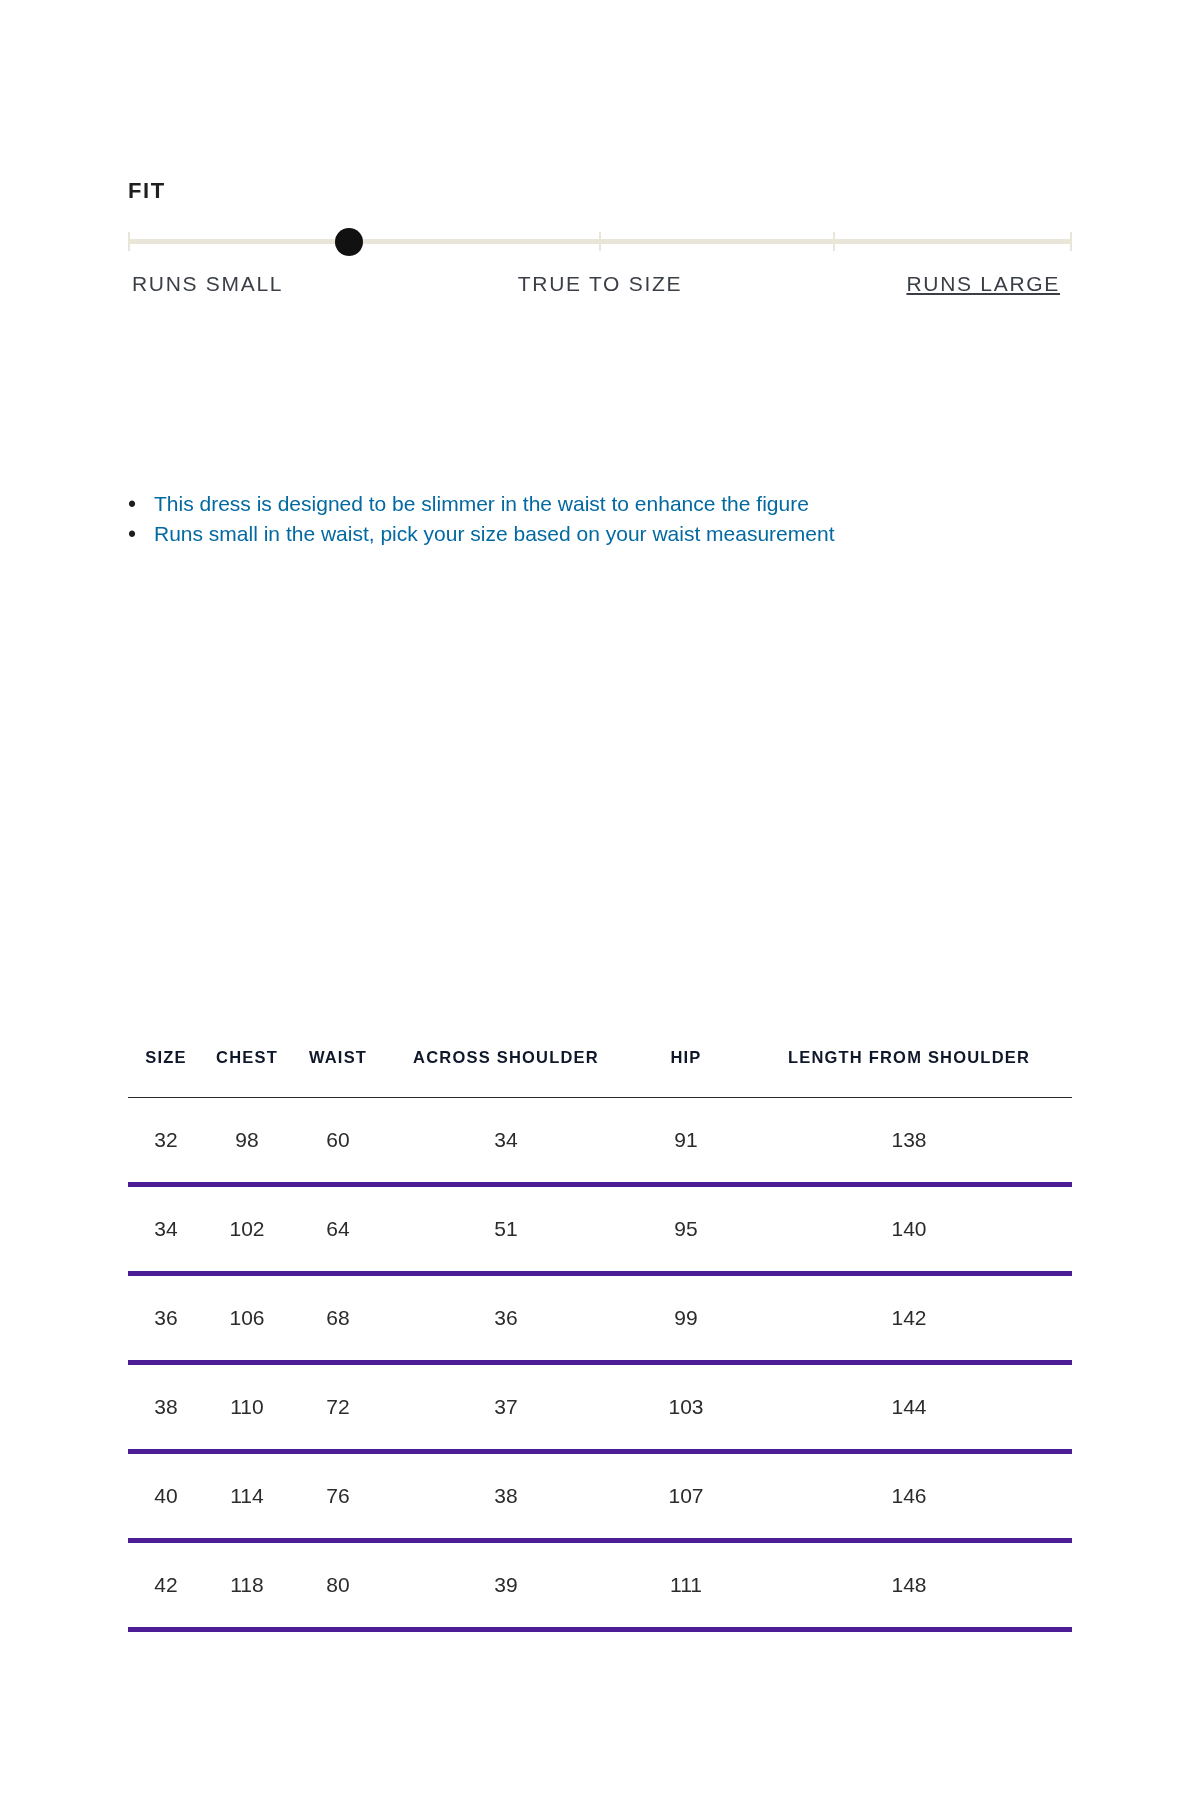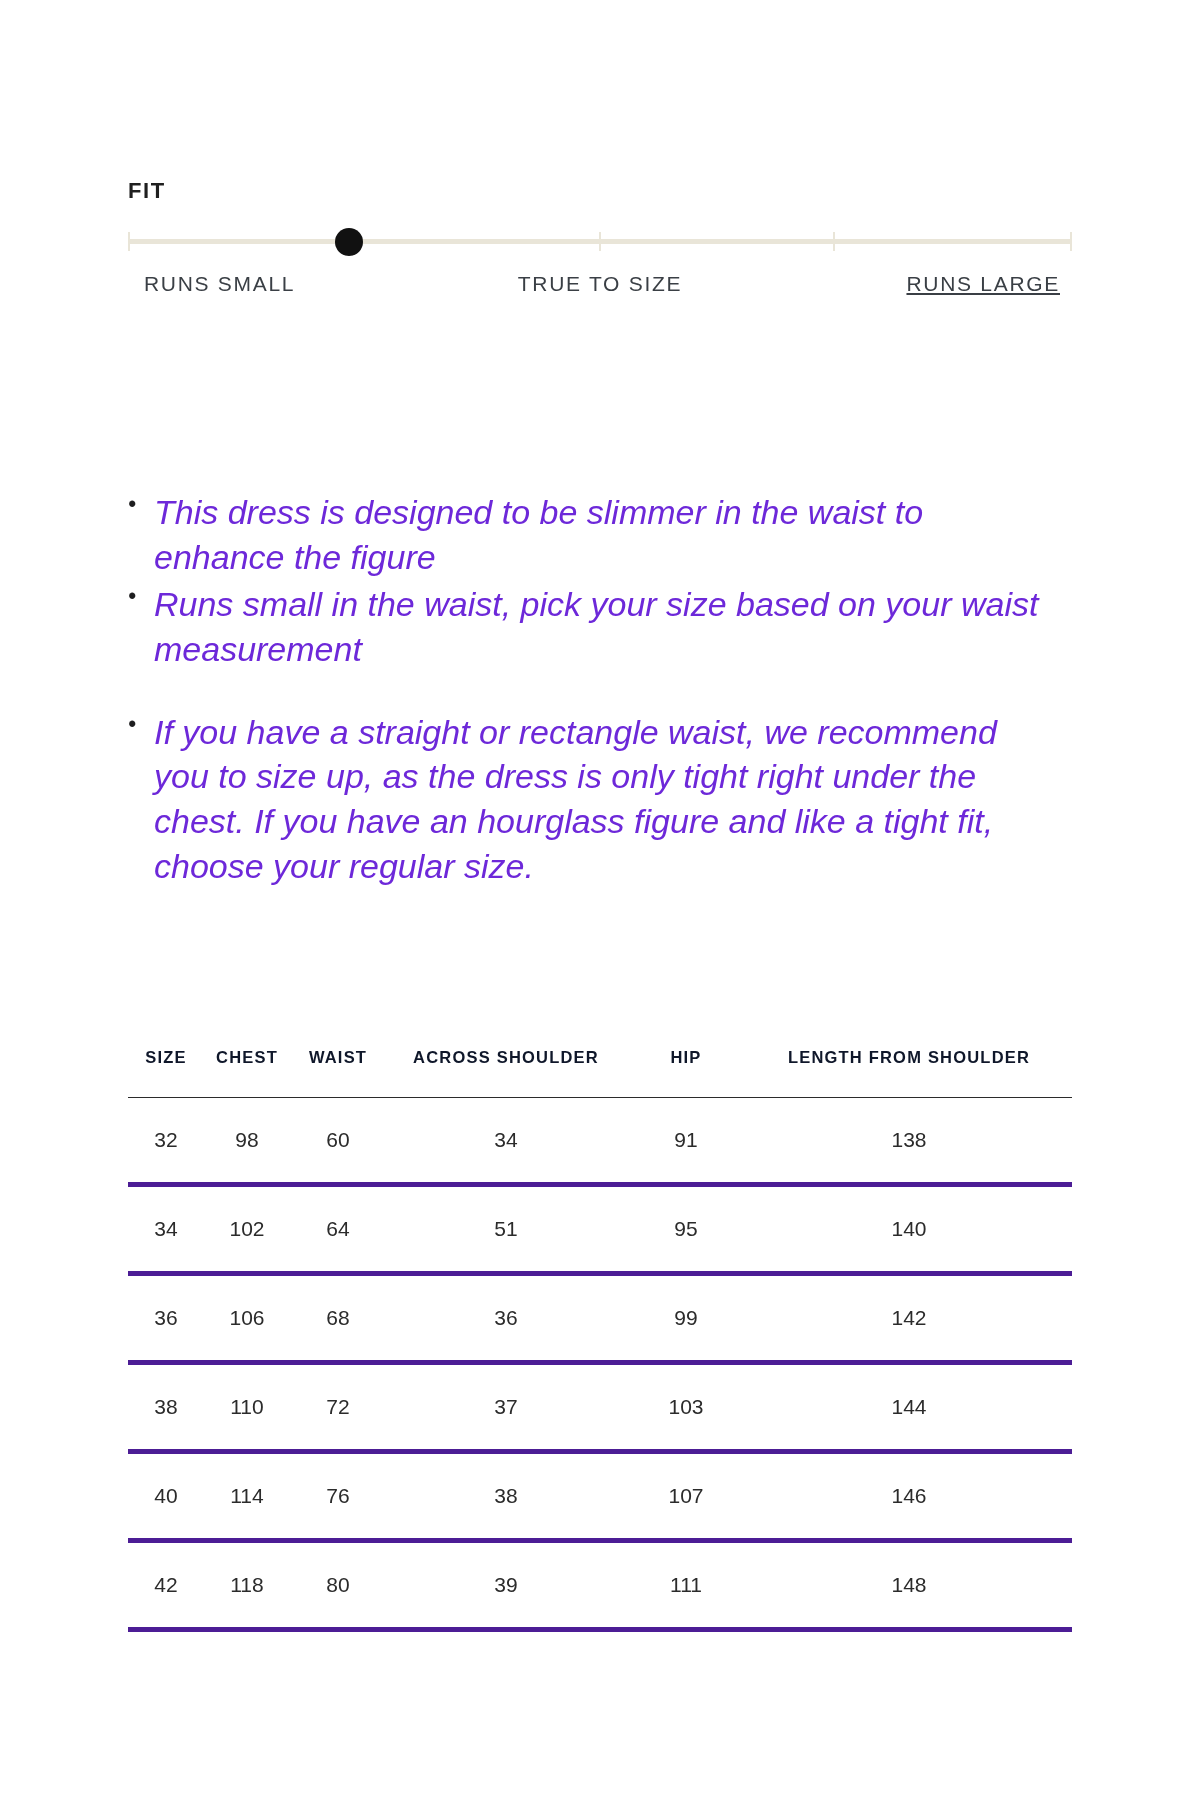--- a/index.html
+++ b/index.html
@@ -76,46 +76,45 @@
     width: 944px;
     font-size: 21px;
     letter-spacing: 1.7px;
     color: #3a3f45;
   }
   .fit-labels span {
     position: absolute;
     top: 0;
     white-space: nowrap;
   }
-  .lbl-small { left: 16px; }
+  .lbl-small { left: 4px; }
   .lbl-true  { left: 50%; transform: translateX(-50%); }
   .lbl-large { right: 12px; text-decoration: underline; }
 
   
   .notes {
     position: absolute;
     left: 118px;
     top: 490px;
     width: 940px;
   }
   .note-group { margin-bottom: 0; }
   .note-group.spaced { margin-top: 38px; }
   ul.note-list {
     list-style: none;
     margin: 0;
     padding: 0;
   }
   ul.note-list li {
     position: relative;
     padding-left: 36px;
-    font-size: 34px;
+    font-size: 21px;
     line-height: 1.32;
-    color: #6d28d9;
+    color: #0369a1;
     margin-bottom: 2px;
-    font-style: italic;
   }
   ul.note-list li::before {
     content: "•";
     position: absolute;
     left: 10px;
     top: -1px;
     font-size: 23px;
     color: #1d1d1f;
   }
 
@@ -180,25 +179,20 @@
       <span class="lbl-true">TRUE TO SIZE</span>
       <span class="lbl-large">RUNS LARGE</span>
     </div>
   </section>
 
   <section class="notes">
     <div class="note-group">
       <ul class="note-list">
         <li>This dress is designed to be slimmer in the waist to enhance the figure</li>
         <li>Runs small in the waist, pick your size based on your waist measurement</li>
-      </ul>
-    </div>
-    <div class="note-group spaced">
-      <ul class="note-list">
-        <li>If you have a straight or rectangle waist, we recommend you to size up, as the dress is only tight right under the chest. If you have an hourglass figure and like a tight fit, choose your regular size.</li>
       </ul>
     </div>
   </section>
 
   <section class="size-table-wrap">
     <table class="size-table">
       <colgroup>
         <col class="col-size">
         <col class="col-chest">
         <col class="col-waist">

